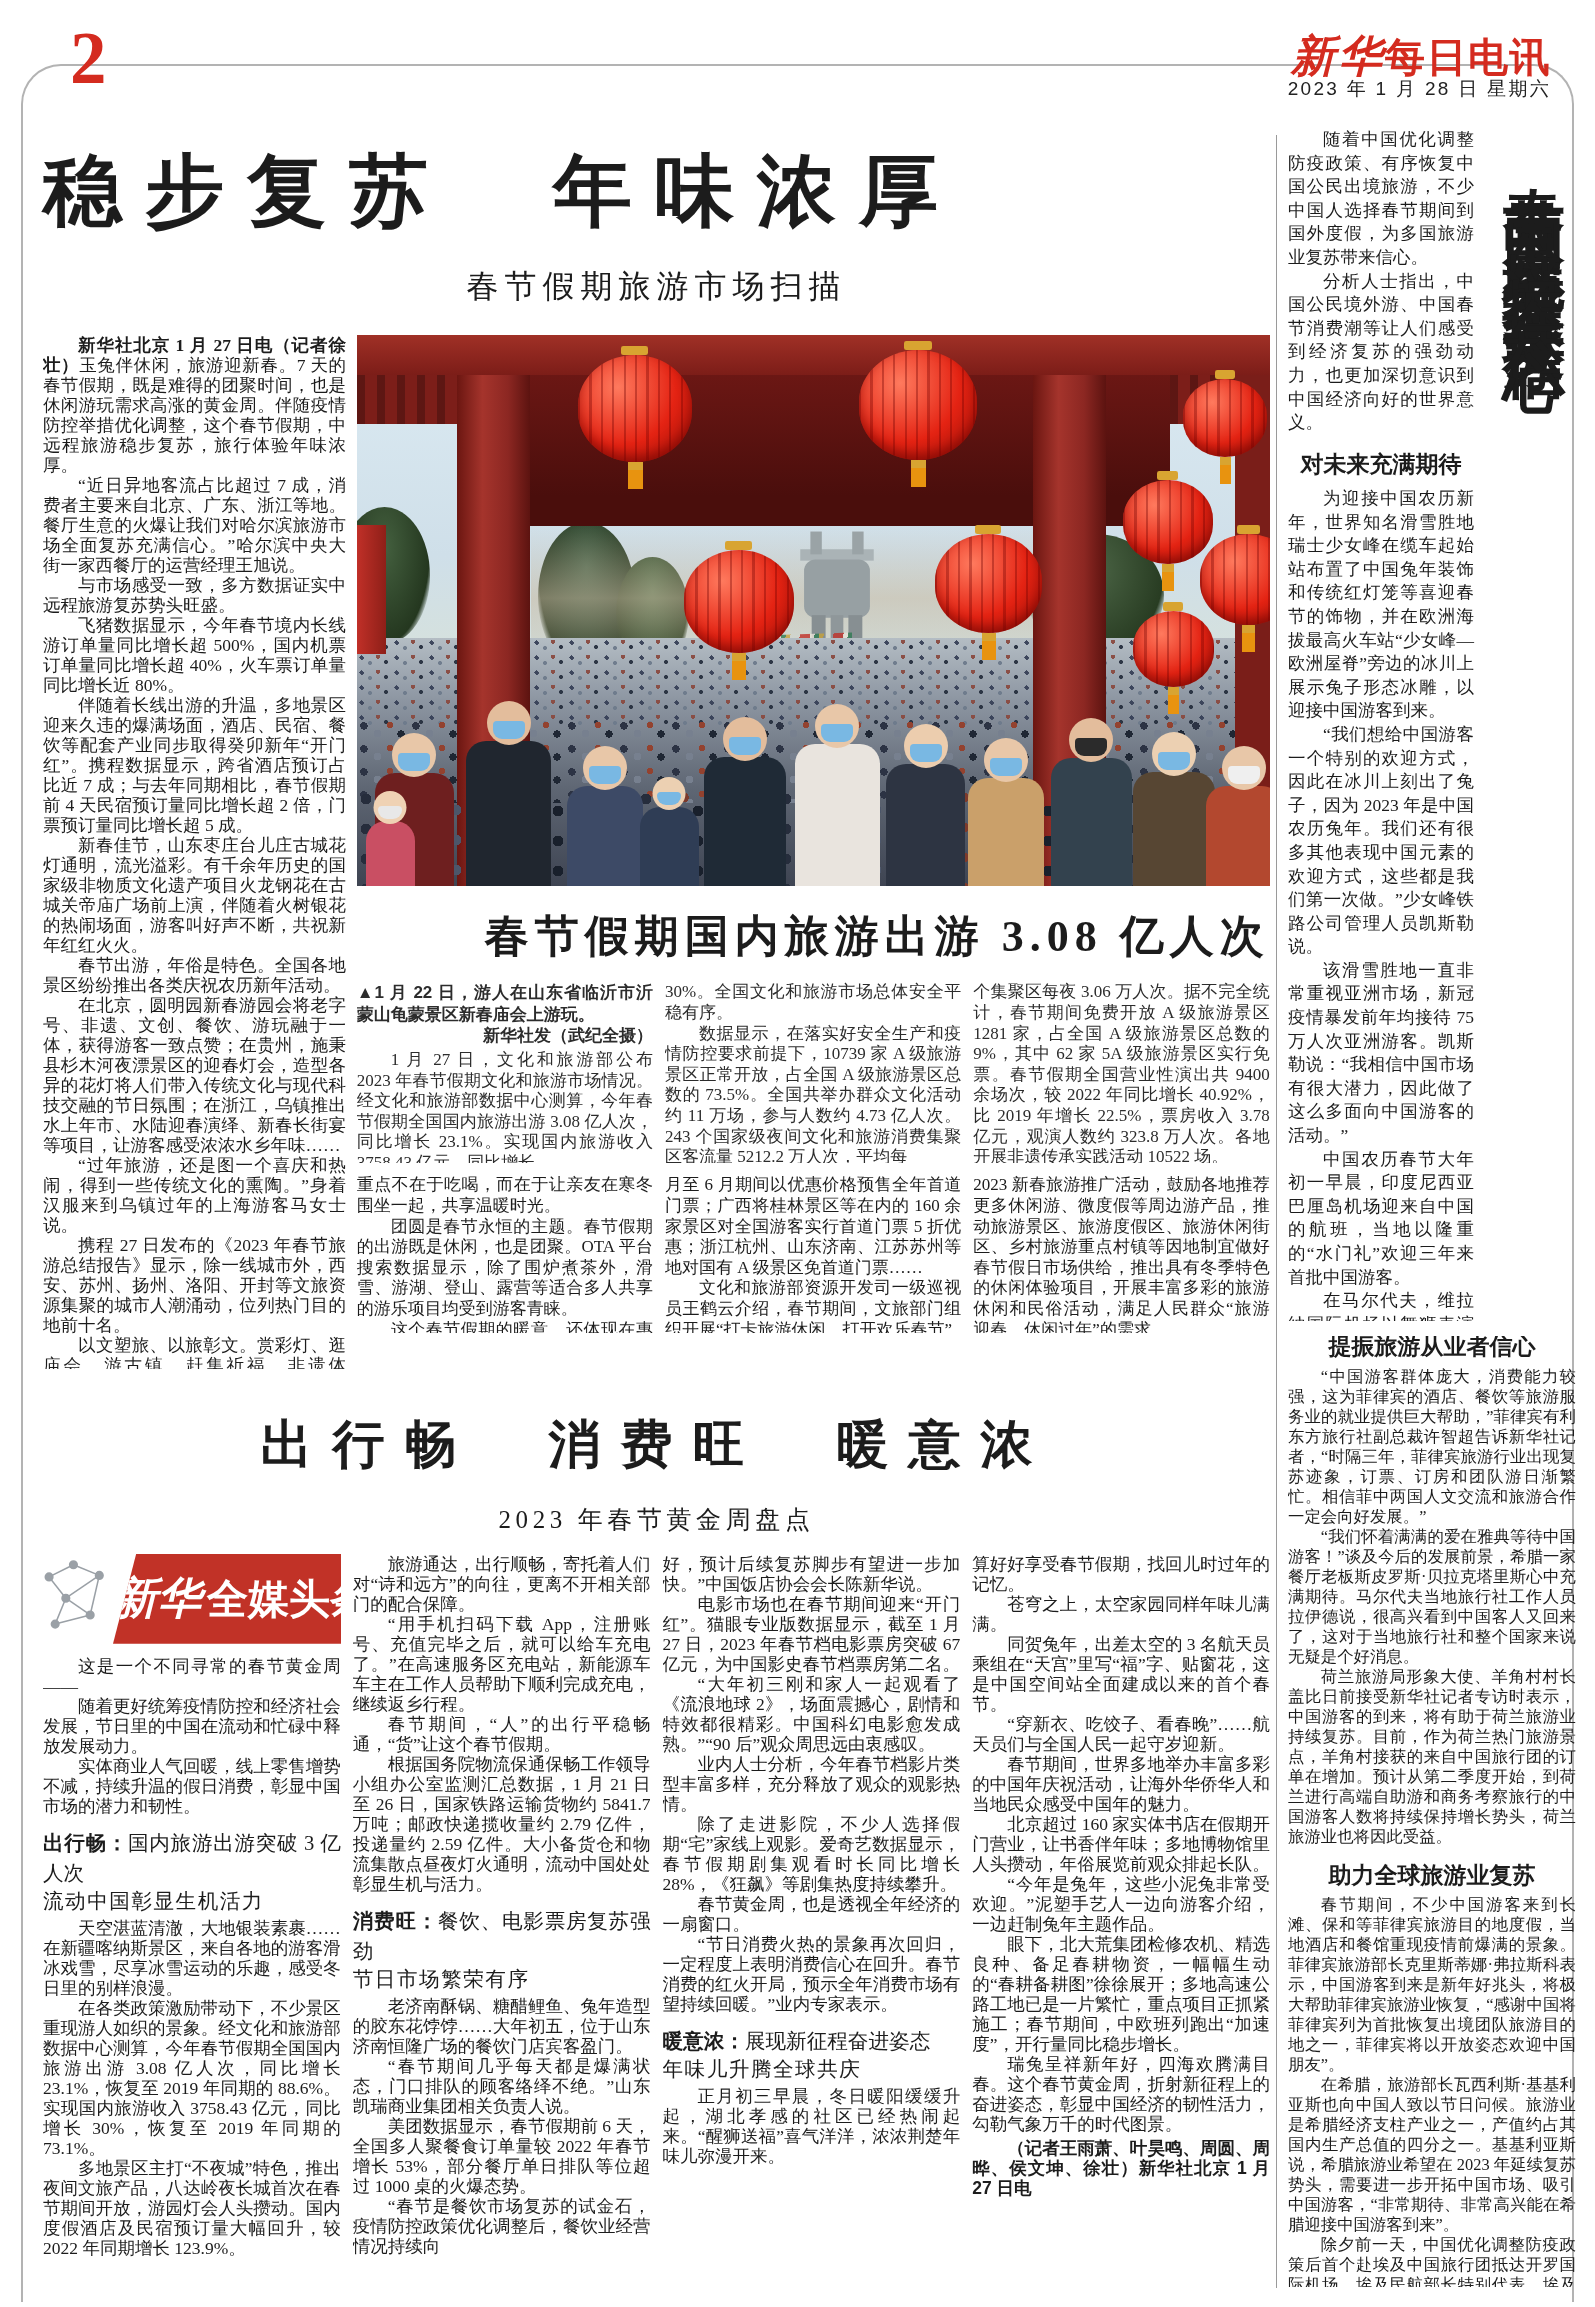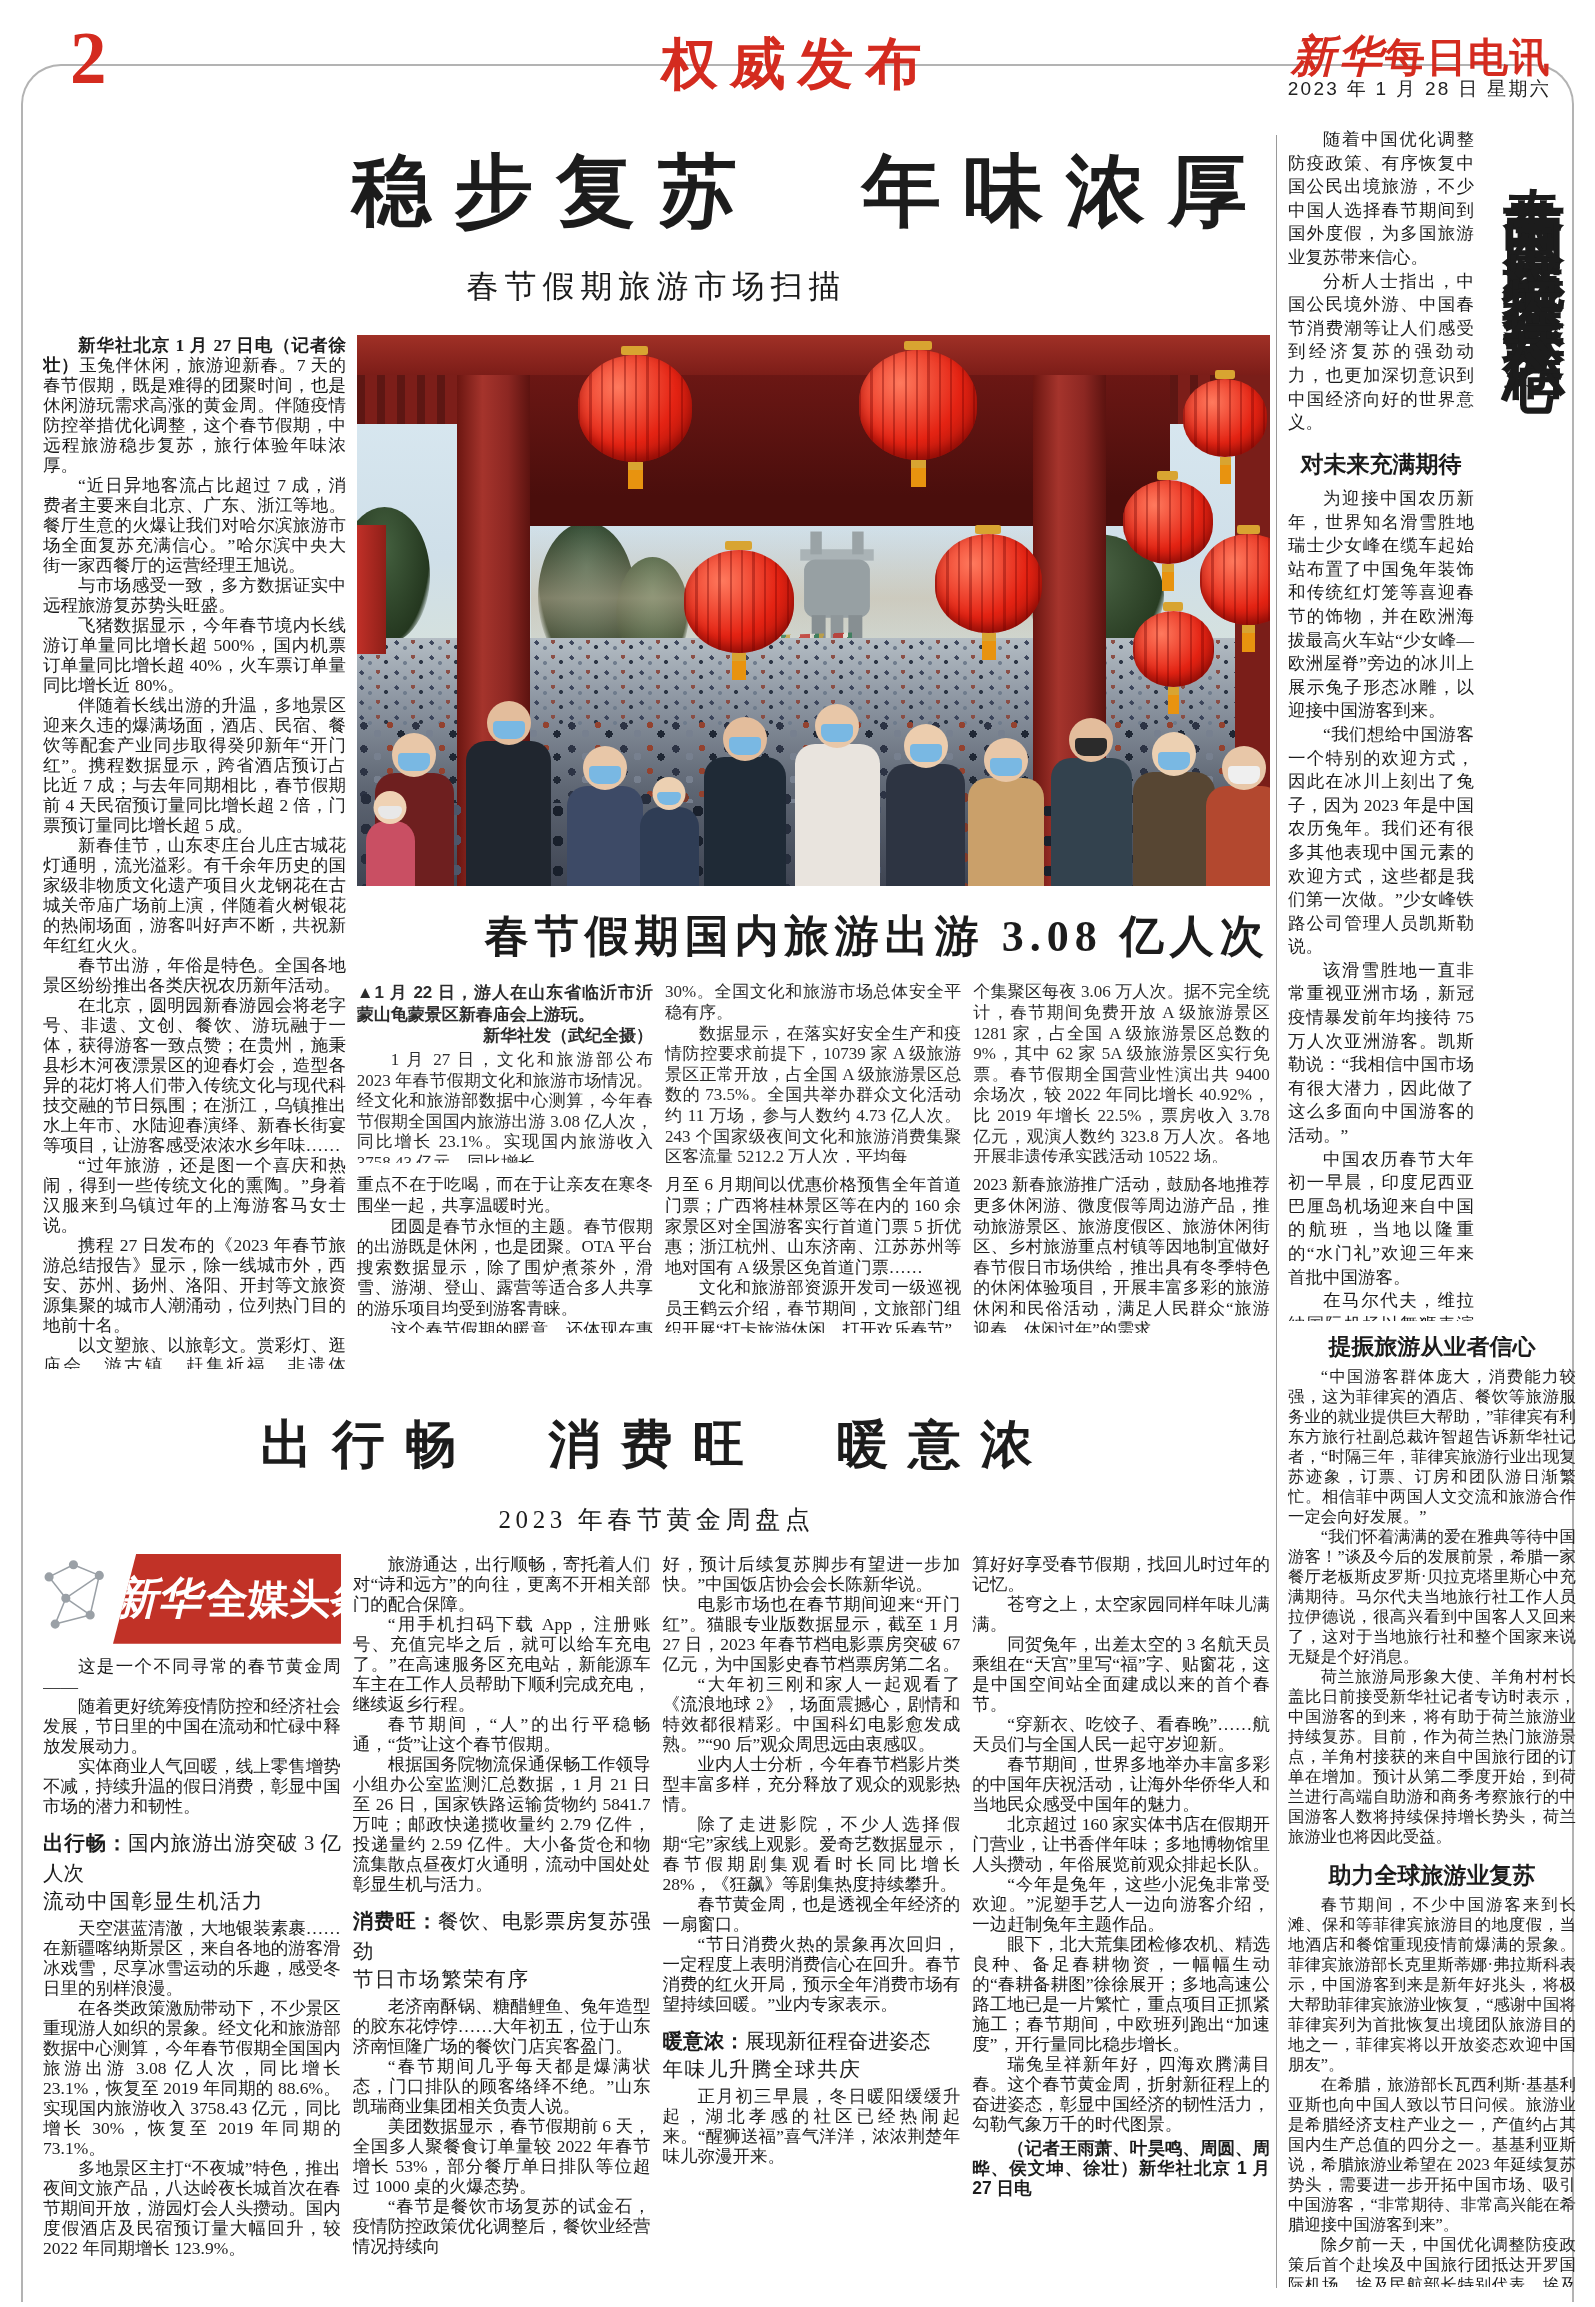--- a/index.html
+++ b/index.html
@@ -16,21 +16,21 @@
   .mast .rest{font-size:40px;font-weight:900;letter-spacing:1.5px;}
   .date{position:absolute;right:44px;top:76px;font-size:19px;letter-spacing:2.3px;color:#222;
         font-family:"Liberation Sans","DejaVu Sans",sans-serif;text-align:right;}
   
   p{margin:0;text-indent:2em;}
   .noind p:first-child{text-indent:0;}
   .jus{text-align:justify;}
   
   .content{position:absolute;left:43px;top:128px;width:1227px;}
   .vsep{position:absolute;left:1276px;top:135px;height:2153px;width:0.8px;background:#9a9a9a;}
-  .a1-headline{text-align:right;font-size:79px;font-weight:900;letter-spacing:23px;margin-top:10.7px;}
+  .a1-headline{text-align:left;font-size:79px;font-weight:900;letter-spacing:23px;margin-top:10.7px;}
   .a1-sub{text-align:center;font-size:32px;margin-top:20px;letter-spacing:6px;}
   .a1-body{display:flex;gap:10.7px;margin-top:26px;}
   .a1-left{width:303px;height:1034px;overflow:hidden;font-size:17.5px;line-height:20px;}
   .a1-right{width:913px;}
   .a1-subhead{text-align:right;font-size:44px;font-weight:900;letter-spacing:6px;margin:21px 0 16.7px;}
   .relrow,.controw{display:flex;gap:12px;overflow:hidden;font-size:17px;line-height:20.6px;}
   .relrow{height:181px;color:#2c2c2c;}
   .controw{height:158px;margin-top:12px;}
   .rcol{flex:1;overflow:hidden;}
   .caption{font-family:"Liberation Sans","DejaVu Sans",sans-serif;font-weight:700;font-size:17px;line-height:22px;text-indent:0;}
@@ -118,21 +118,20 @@
   .pp.sml u{top:-30px;width:33px;height:33px;}
   .pp.sml s{top:-15px;width:24px;height:13.7px;}
 </style>
 </head>
 <body>
 
 <div class="page">
   <div class="frame"></div>
 
   <div class="pageno">2</div>
-  <div class="section-title">权威发布</div>
   <div class="mast">
     <span class="scr">新华</span><span class="rest">每日电讯</span>
   </div>
   <div class="date">2023 年 1 月 28 日  星期六</div>
 
   <div class="vsep"></div>
 
   <div class="content">
 
     <div class="a1-headline">稳步复苏　年味浓厚</div>

